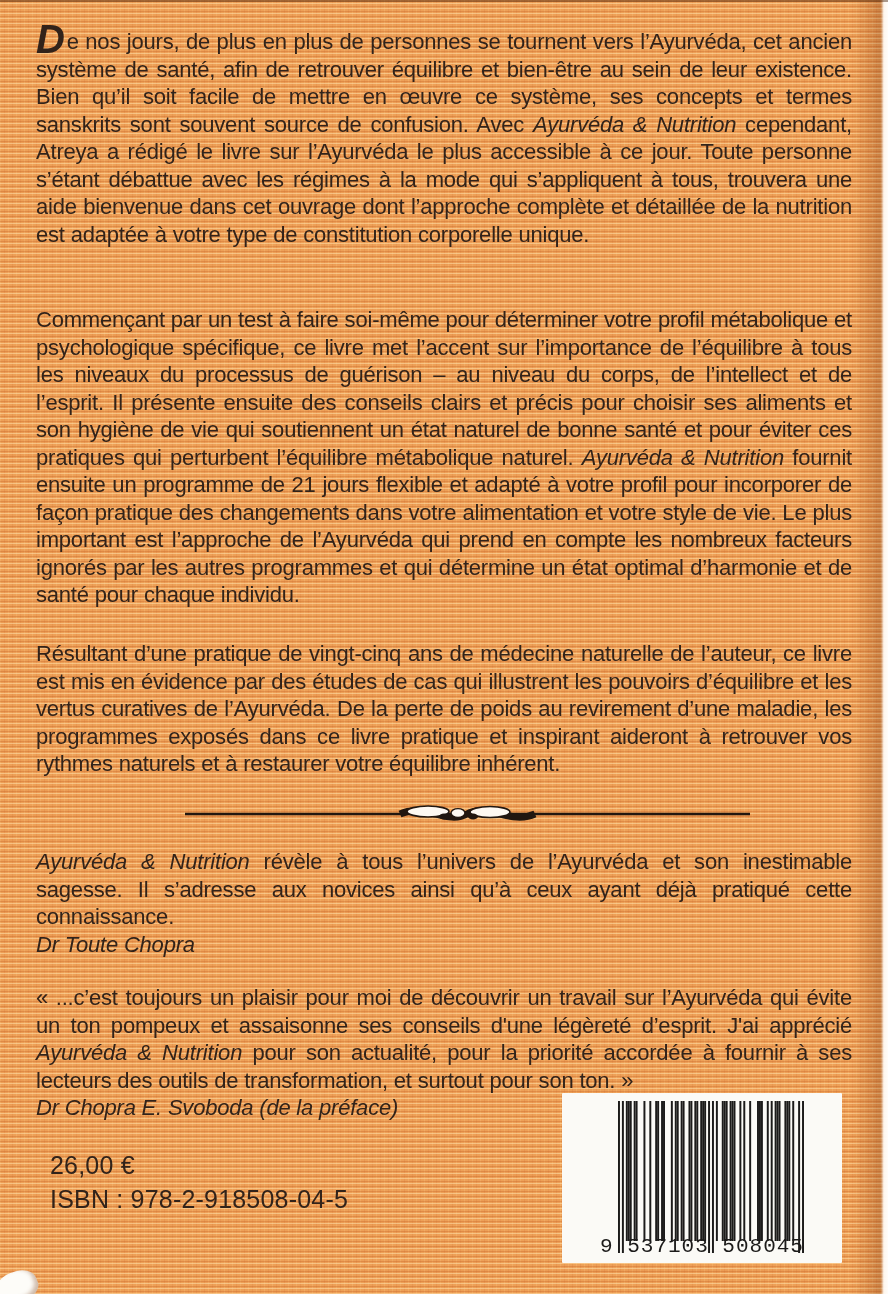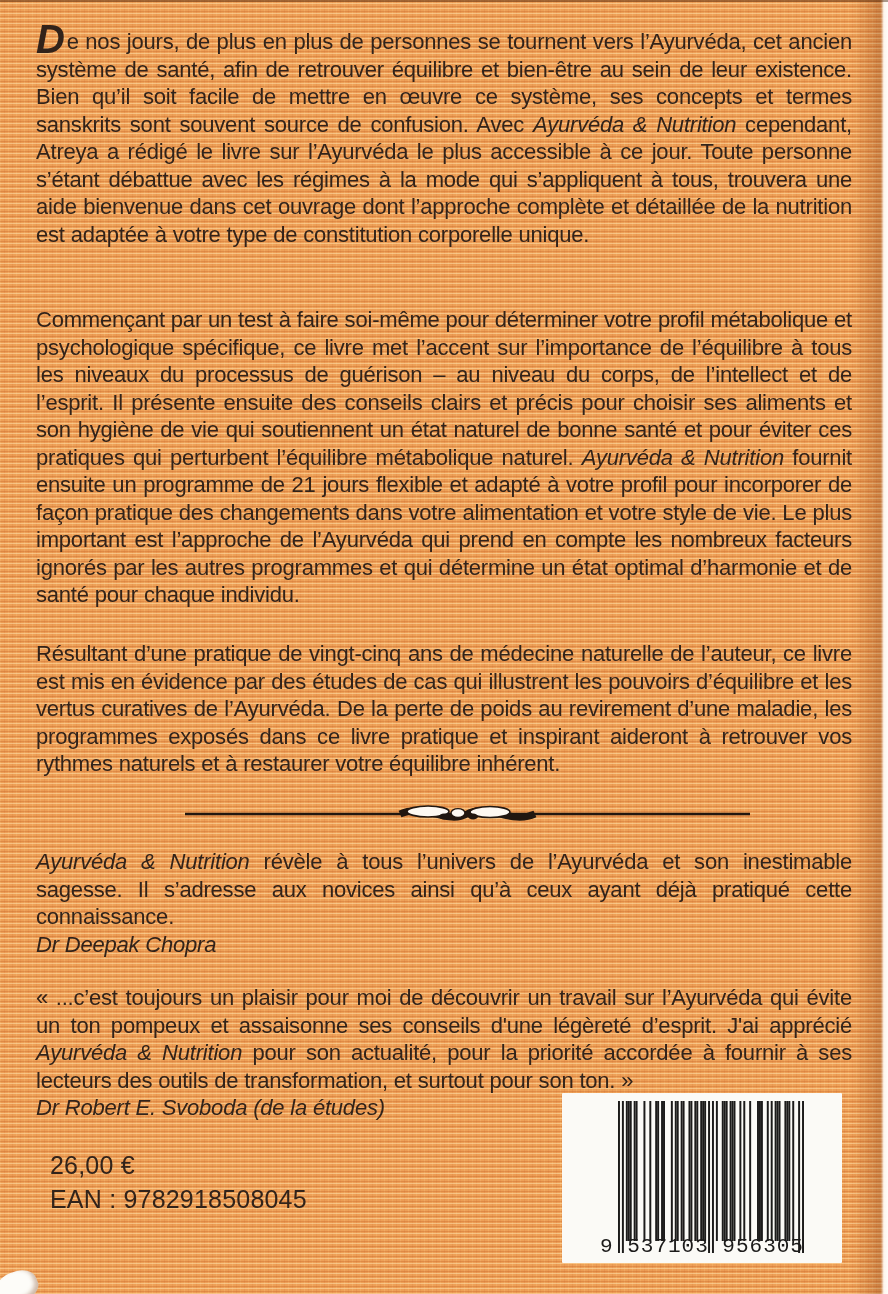--- a/index.html
+++ b/index.html
@@ -95,31 +95,31 @@
       <ellipse cx="243" cy="11.5" rx="21" ry="5.5" fill="#fdf9f2" stroke="#211710" stroke-width="1.6"></ellipse>
       <ellipse cx="305" cy="12" rx="20" ry="5.5" fill="#fdf9f2" stroke="#211710" stroke-width="1.6"></ellipse>
       <ellipse cx="273" cy="13" rx="7" ry="4.4" fill="#fdf9f2" stroke="#211710" stroke-width="1.4"></ellipse>
       <ellipse cx="259" cy="16.5" rx="5" ry="3" fill="#211710"></ellipse>
       <ellipse cx="288" cy="16.5" rx="5" ry="3" fill="#211710"></ellipse>
     </svg>
   </div>
 
   <div class="block" style="top:848px;">
     <p><em>Ayurvéda &amp; Nutrition</em><span> révèle à tous l’univers de l’Ayurvéda et son inestimable sagesse. Il s’adresse aux novices ainsi qu’à ceux ayant déjà pratiqué cette connaissance.</span></p>
-    <p class="attribution">Dr Deepak Chopra</p>
+    <p class="attribution">Dr Toute Chopra</p>
   </div>
 
   <div class="block" style="top:984px;">
     <p><span>« ...c’est toujours un plaisir pour moi de découvrir un travail sur l’Ayurvéda qui évite un ton pompeux et assaisonne ses conseils d'une légèreté d’esprit. J'ai apprécié </span><em>Ayurvéda &amp; Nutrition</em><span> pour son actualité, pour la priorité accordée à fournir à ses lecteurs des outils de transformation, et surtout pour son ton. »</span></p>
-    <p class="attribution">Dr Robert E. Svoboda (de la études)</p>
+    <p class="attribution">Dr Chopra E. Svoboda (de la préface)</p>
   </div>
 
   <div class="price-block">
     <div>26,00 €</div>
-    <div>EAN : 9782918508045</div>
+    <div>ISBN : 978-2-918508-04-5</div>
   </div>
 
   <div class="barcode-box">
     <svg class="barcode-bars" viewBox="0 0 95 76" preserveAspectRatio="none" fill="#1c1b1a">
         <rect x="0" y="0" width="1" height="76"></rect>
         <rect x="2" y="0" width="1" height="76"></rect>
         <rect x="4" y="0" width="1" height="70"></rect>
         <rect x="5" y="0" width="1" height="70"></rect>
         <rect x="6" y="0" width="1" height="70"></rect>
         <rect x="8" y="0" width="1" height="70"></rect>
@@ -165,19 +165,19 @@
         <rect x="85" y="0" width="1" height="70"></rect>
         <rect x="86" y="0" width="1" height="70"></rect>
         <rect x="87" y="0" width="1" height="70"></rect>
         <rect x="89" y="0" width="1" height="70"></rect>
         <rect x="92" y="0" width="1" height="76"></rect>
         <rect x="94" y="0" width="1" height="76"></rect>
       </svg>
     <div class="barcode-digits">
       <span>9</span>
       <span>537103</span>
-      <span>956305</span>
+      <span>508045</span>
     </div>
   </div>
 
   <div class="edge-right"></div>
   <div class="corner-curl"></div>
 </div>
 
 </body></html>

